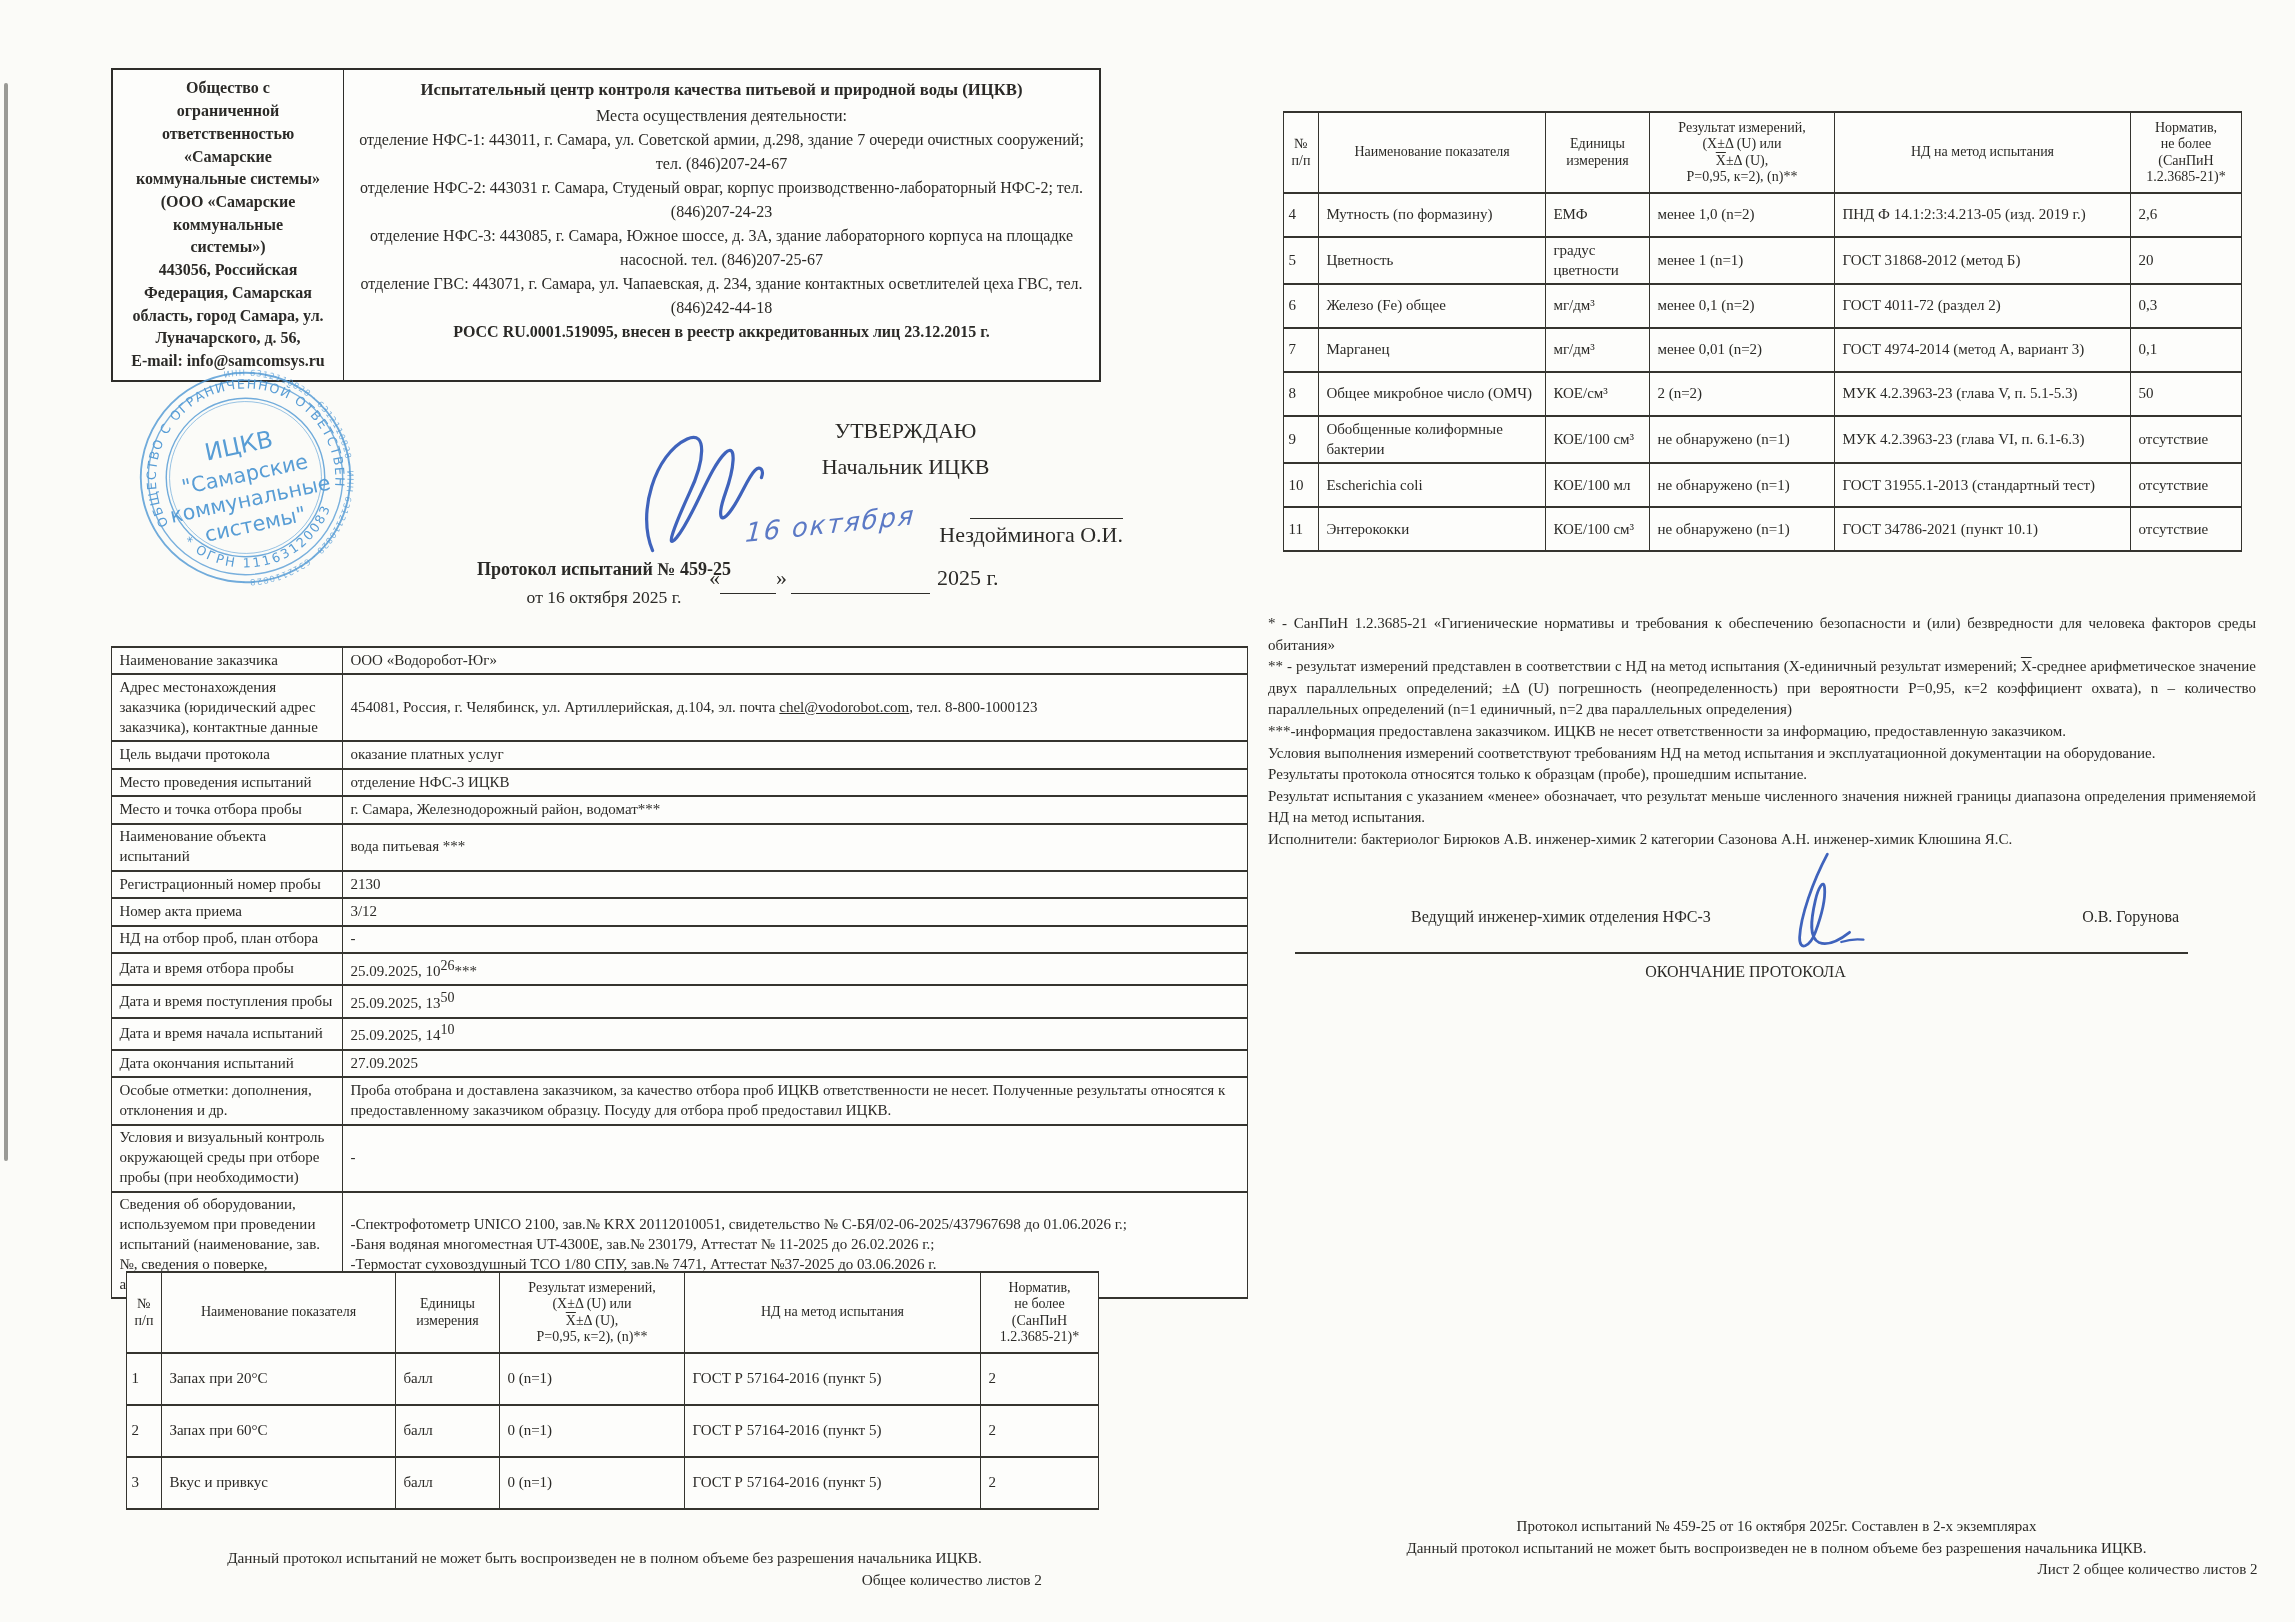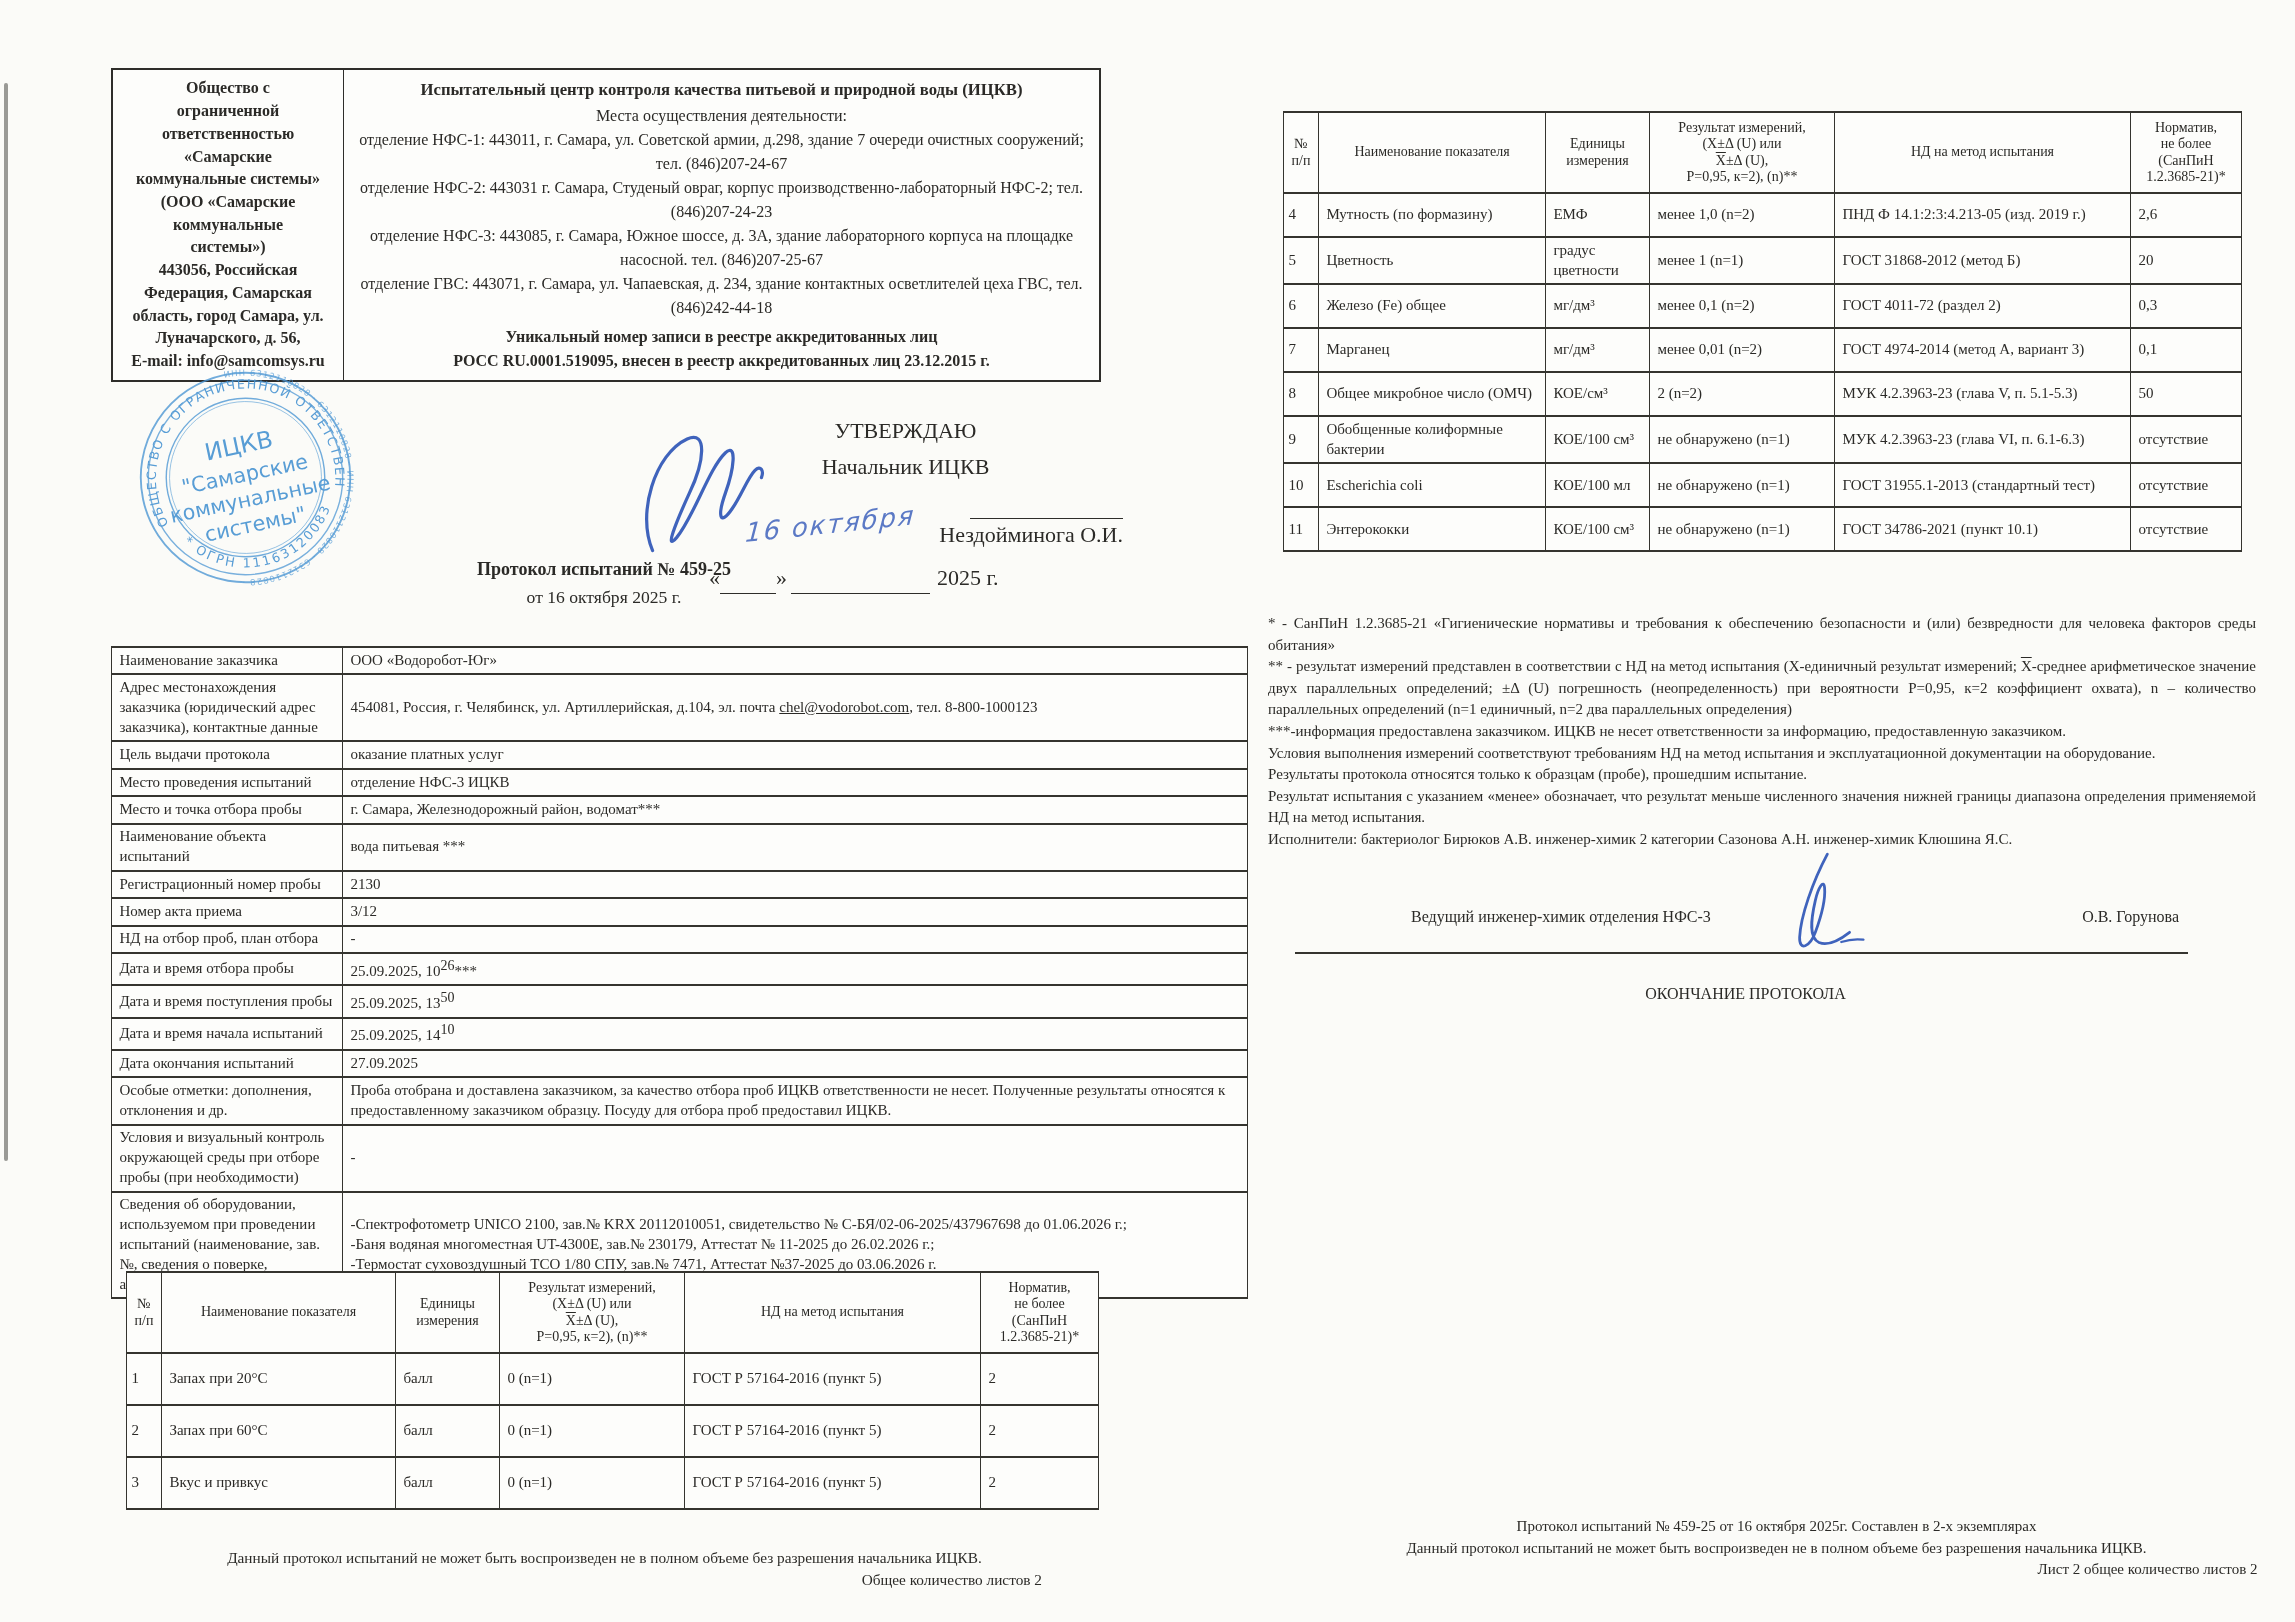--- a/index.html
+++ b/index.html
@@ -82,21 +82,21 @@
   .res-right td{height:44px;}
   
   .foot-left{left:111px;top:1549px;width:987px;font-size:15.3px;}
   .foot-left .f1{text-align:center;margin:0;}
   .foot-left .f2{text-align:right;margin:3.7px 0 0 0;padding-right:56px;}
   
   .footnotes{left:1268px;top:613px;width:988px;font-size:15px;line-height:1.44;text-align:justify;}
   .footnotes p{margin:0;}
   .signoff{left:1411px;top:908px;width:768px;display:flex;justify-content:space-between;align-items:flex-end;font-size:16px;}
   .endrule{left:1295px;top:952px;width:893px;height:1.9px;background:#35342f;}
-  .ending{left:1283px;top:985px;width:925px;text-align:center;font-size:16px;}
+  .ending{left:1283px;top:963px;width:925px;text-align:center;font-size:16px;}
   .foot-right{left:1277px;top:1518px;width:999px;font-size:15px;}
   .foot-right .f1{text-align:center;margin:0;}
   .foot-right .f2{text-align:center;margin:4.6px 0 0 0;}
   .foot-right .f3{text-align:right;margin:4.6px 0 0 0;padding-right:18.5px;}
   
   .edge{left:3.7px;top:83px;width:4.2px;height:1078px;background:#4a4a46;opacity:.55;border-radius:1.9px;}
   .stamp text{font-family:"DejaVu Sans",sans-serif;fill:#4c96d3;}
 </style>
 </head>
 <body>
@@ -117,21 +117,20 @@
 область, город Самара, ул.
 Луначарского, д. 56,
 E-mail: info@samcomsys.ru</div>
   <div class="org-right">
     <p class="org-title">Испытательный центр контроля качества питьевой и природной воды (ИЦКВ)</p>
     <p class="org-sub">Места осуществления деятельности:</p>
     <p class="branch">отделение НФС-1: 443011, г. Самара, ул. Советской армии, д.298, здание 7 очереди очистных сооружений; тел. (846)207-24-67</p>
     <p class="branch">отделение НФС-2: 443031 г. Самара, Студеный овраг, корпус производственно-лабораторный НФС-2; тел. (846)207-24-23</p>
     <p class="branch">отделение НФС-3: 443085, г. Самара, Южное шоссе, д. 3А, здание лабораторного корпуса на площадке насосной. тел. (846)207-25-67</p>
     <p class="branch">отделение ГВС: 443071, г. Самара, ул. Чапаевская, д. 234, здание контактных осветлителей цеха ГВС, тел.  (846)242-44-18</p>
-    <p class="accred">Уникальный номер записи в реестре аккредитованных лиц</p>
     <p class="accred2">РОСС RU.0001.519095,  внесен в реестр аккредитованных лиц 23.12.2015 г.</p>
   </div>
 </div>
 
 <svg class="abs stamp" viewBox="0 0 460 460">
   <circle cx="230" cy="230" r="222" fill="none" stroke="#4c96d3" stroke-width="4" opacity=".85"></circle>
   <circle cx="230" cy="230" r="206" fill="none" stroke="#4c96d3" stroke-width="3" opacity=".8"></circle>
   <circle cx="230" cy="230" r="168" fill="none" stroke="#4c96d3" stroke-width="3" opacity=".85"></circle>
   <circle cx="230" cy="230" r="161" fill="none" stroke="#4c96d3" stroke-width="1.5" opacity=".8"></circle>
   <defs>

